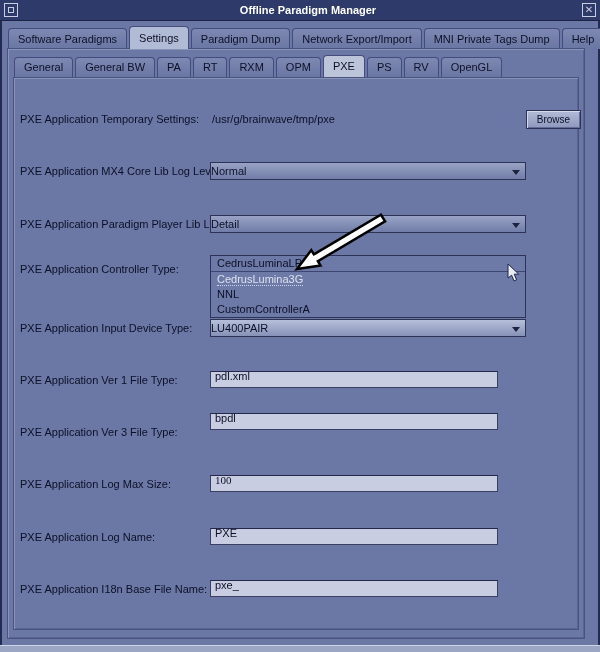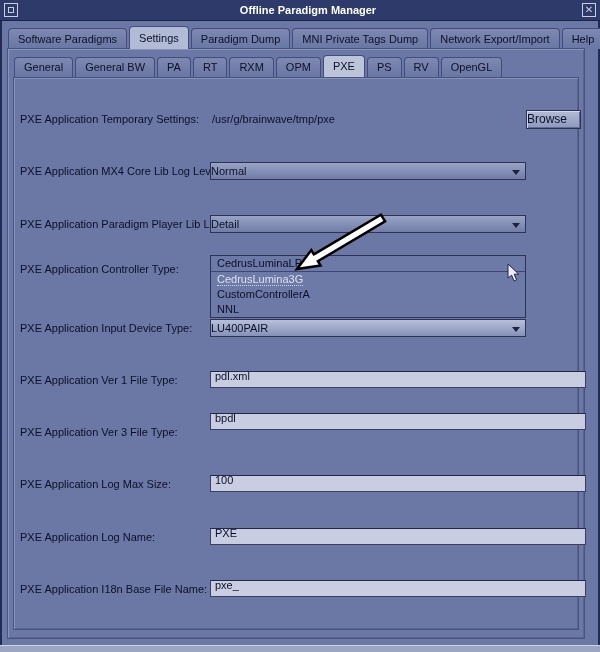--- a/index.html
+++ b/index.html
@@ -42,32 +42,32 @@
     box-shadow: inset 1px 1px 0 #8893b8, inset -1px -1px 0 #5a648f; }
 
   
   .lbl { position:absolute; left:20px; font-size:11px; line-height:13px; color:#0c1028; }
   .static-val { position:absolute; left:212px; font-size:11px; line-height:13px; color:#0c1028; }
 
   .btn { position:absolute; left:526px; top:110px; width:55px; height:19px;
     background:linear-gradient(#b3bcd6,#8d98bc);
     border:1px solid #2c3258;
     box-shadow: inset 1px 1px 0 #d4dae9, inset -1px -1px 0 #626c96;
-    font-size:12px; color:#0c1028; line-height:17px; }
+    font-size:10px; color:#0c1028; text-align:center; line-height:17px; }
 
   .combo { position:absolute; left:210px; width:316px; height:18px;
     background:linear-gradient(#99a3c5,#717da8);
     border:1px solid #2c3355; font-size:11px; color:#0c1028;
     line-height:16px; padding-left:0; }
   .combo.lighter { background:linear-gradient(#b7c0da,#8691b7); }
   .combo .arrow { position:absolute; right:5px; top:7px; width:0; height:0;
     border-left:4px solid transparent; border-right:4px solid transparent;
     border-top:5px solid #1c2240; }
 
-  .tfield { position:absolute; left:210px; width:376px; height:17px;
+  .tfield { position:absolute; left:210px; width:288px; height:17px;
     background:#c9cde1; border:1px solid #3a4062; border-top-color:#23284a;
     font-size:11px; color:#0c1028; padding:0 0 8px 4px;
     font-family:"Liberation Sans","DejaVu Sans",sans-serif; outline:none; }
 
   .listbox { position:absolute; left:210px; top:255px; width:316px; height:63px;
     background:#6d79a6; border:1px solid #2c3355; }
   .listrow { height:15px; line-height:15px; font-size:11px; color:#0c1028; padding-left:6px;
     white-space:nowrap; }
   .listrow.first { border-bottom:1px solid #3d4670; height:16px; line-height:15px; }
   .listrow.focused span { color:#dde2ef; border-bottom:1px dotted #cfd4e6; }
@@ -90,22 +90,22 @@
   <div class="tb-btn tb-menu">
     <div class="inner"></div>
   </div>
   <div class="tb-btn tb-close">✕</div>
 </div>
 
 <div class="tabrow tabrow1">
   <div class="tab">Software Paradigms</div>
   <div class="tab active">Settings</div>
   <div class="tab">Paradigm Dump</div>
+  <div class="tab">Network Export/Import</div>
   <div class="tab">MNI Private Tags Dump</div>
-  <div class="tab">Network Export/Import</div>
   <div class="tab">Help</div>
 </div>
 
 <div class="panel-outer"></div>
 
 <div class="tabrow tabrow2">
   <div class="tab">General</div>
   <div class="tab">General BW</div>
   <div class="tab">PA</div>
   <div class="tab">RT</div>
@@ -137,41 +137,41 @@
 
 <div class="lbl" style="top:263px">PXE Application Controller Type:</div>
 <div class="listbox">
   <div class="listrow first">
     <span>CedrusLuminaLP400</span>
   </div>
   <div class="listrow focused">
     <span>CedrusLumina3G</span>
   </div>
   <div class="listrow">
-    <span>CustomControllerA</span>
+    <span>NNL</span>
   </div>
   <div class="listrow">
-    <span>NNL</span>
+    <span>CustomControllerA</span>
   </div>
 </div>
 
 <div class="lbl" style="top:322px">PXE Application Input Device Type:</div>
 <div class="combo lighter" style="top:319px">
   <span>LU400PAIR</span>
   <span class="arrow"></span>
 </div>
 
 <div class="lbl" style="top:374px">PXE Application Ver 1 File Type:</div>
 <input class="tfield" style="top: 371px;" value="pdl.xml">
 
 <div class="lbl" style="top:426px">PXE Application Ver 3 File Type:</div>
 <input class="tfield" style="top: 413px;" value="bpdl">
 
 <div class="lbl" style="top:478px">PXE Application Log Max Size:</div>
-<input class="tfield" style="top: 475px;" value="100">
+<input class="tfield" style="top: 475px; font-family: Liberation Serif, serif;" value="100">
 
 <div class="lbl" style="top:531px">PXE Application Log Name:</div>
 <input class="tfield" style="top: 528px;" value="PXE">
 
 <div class="lbl" style="top:583px">PXE Application I18n Base File Name:</div>
 <input class="tfield" style="top: 580px;" value="pxe_">
 
 <svg class="overlay" style="left:280px; top:200px;" width="120" height="85">
   <polygon points="17,69 31.3,50.1 33.9,54.4 100.9,14.6 105.1,21.4 37.9,61.2 40.5,65.5" fill="#ffffff" stroke="#000000" stroke-width="2.5" stroke-linejoin="miter"></polygon>
 </svg>

